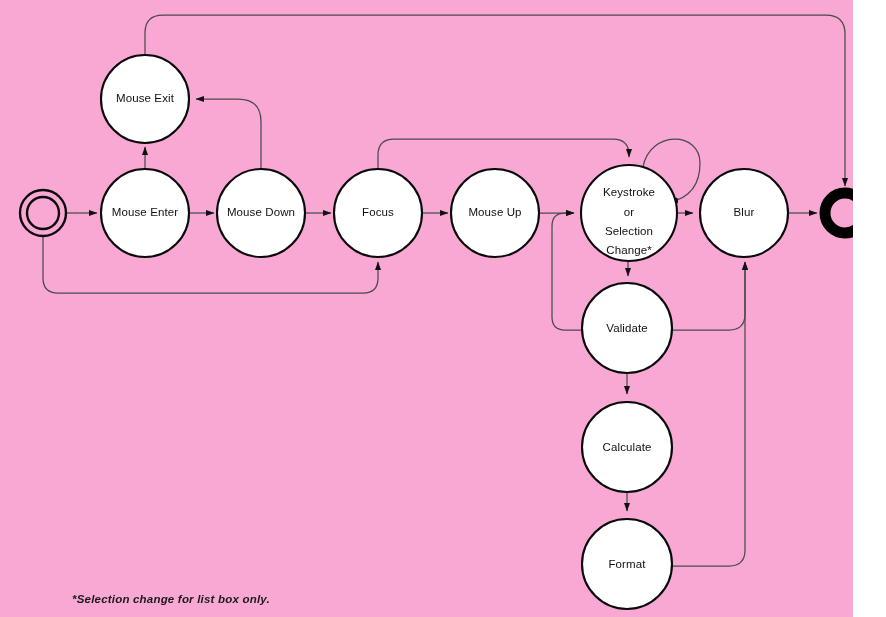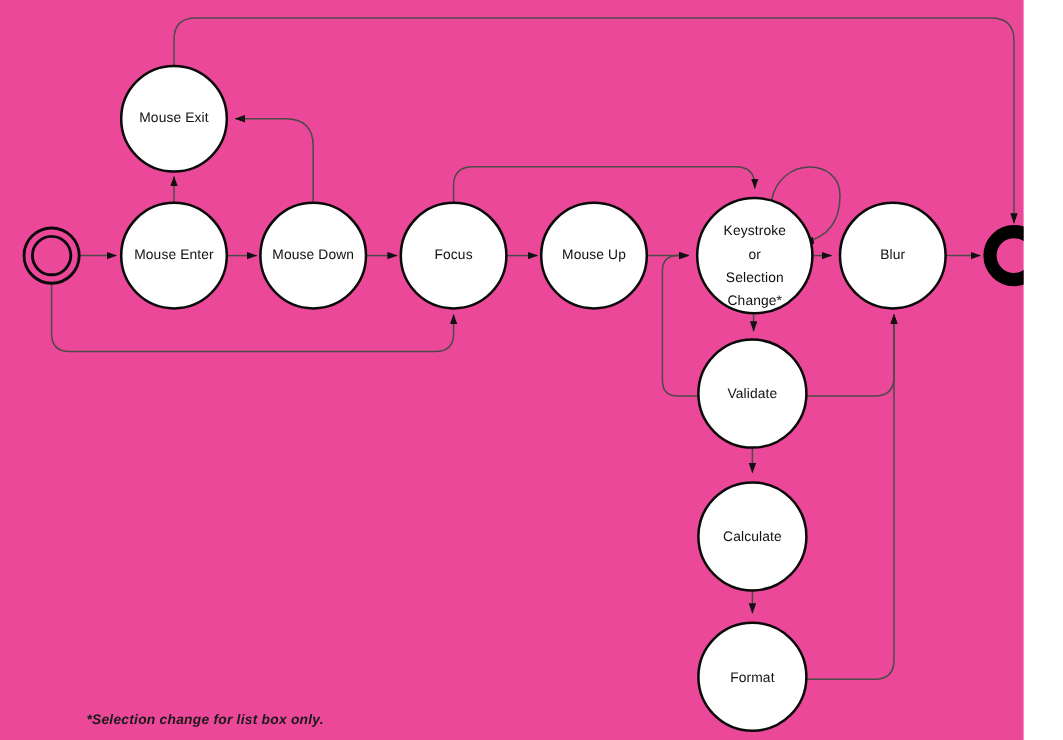--- a/index.html
+++ b/index.html
@@ -7,21 +7,21 @@
     padding: 0;
     background: #ffffff;
   }
   body {
     font-family: "Liberation Sans", sans-serif;
   }
   #diagram-root {
     position: relative;
     width: 853px;
     height: 617px;
-    background: #ec4899;
+    background: #f9a8d4;
     overflow: hidden;
   }
   #state-diagram-svg {
     display: block;
     width: 886px;
     height: 617px;
   }
   .node-circle {
     fill: #ffffff;
     stroke: #0a0a0a;

